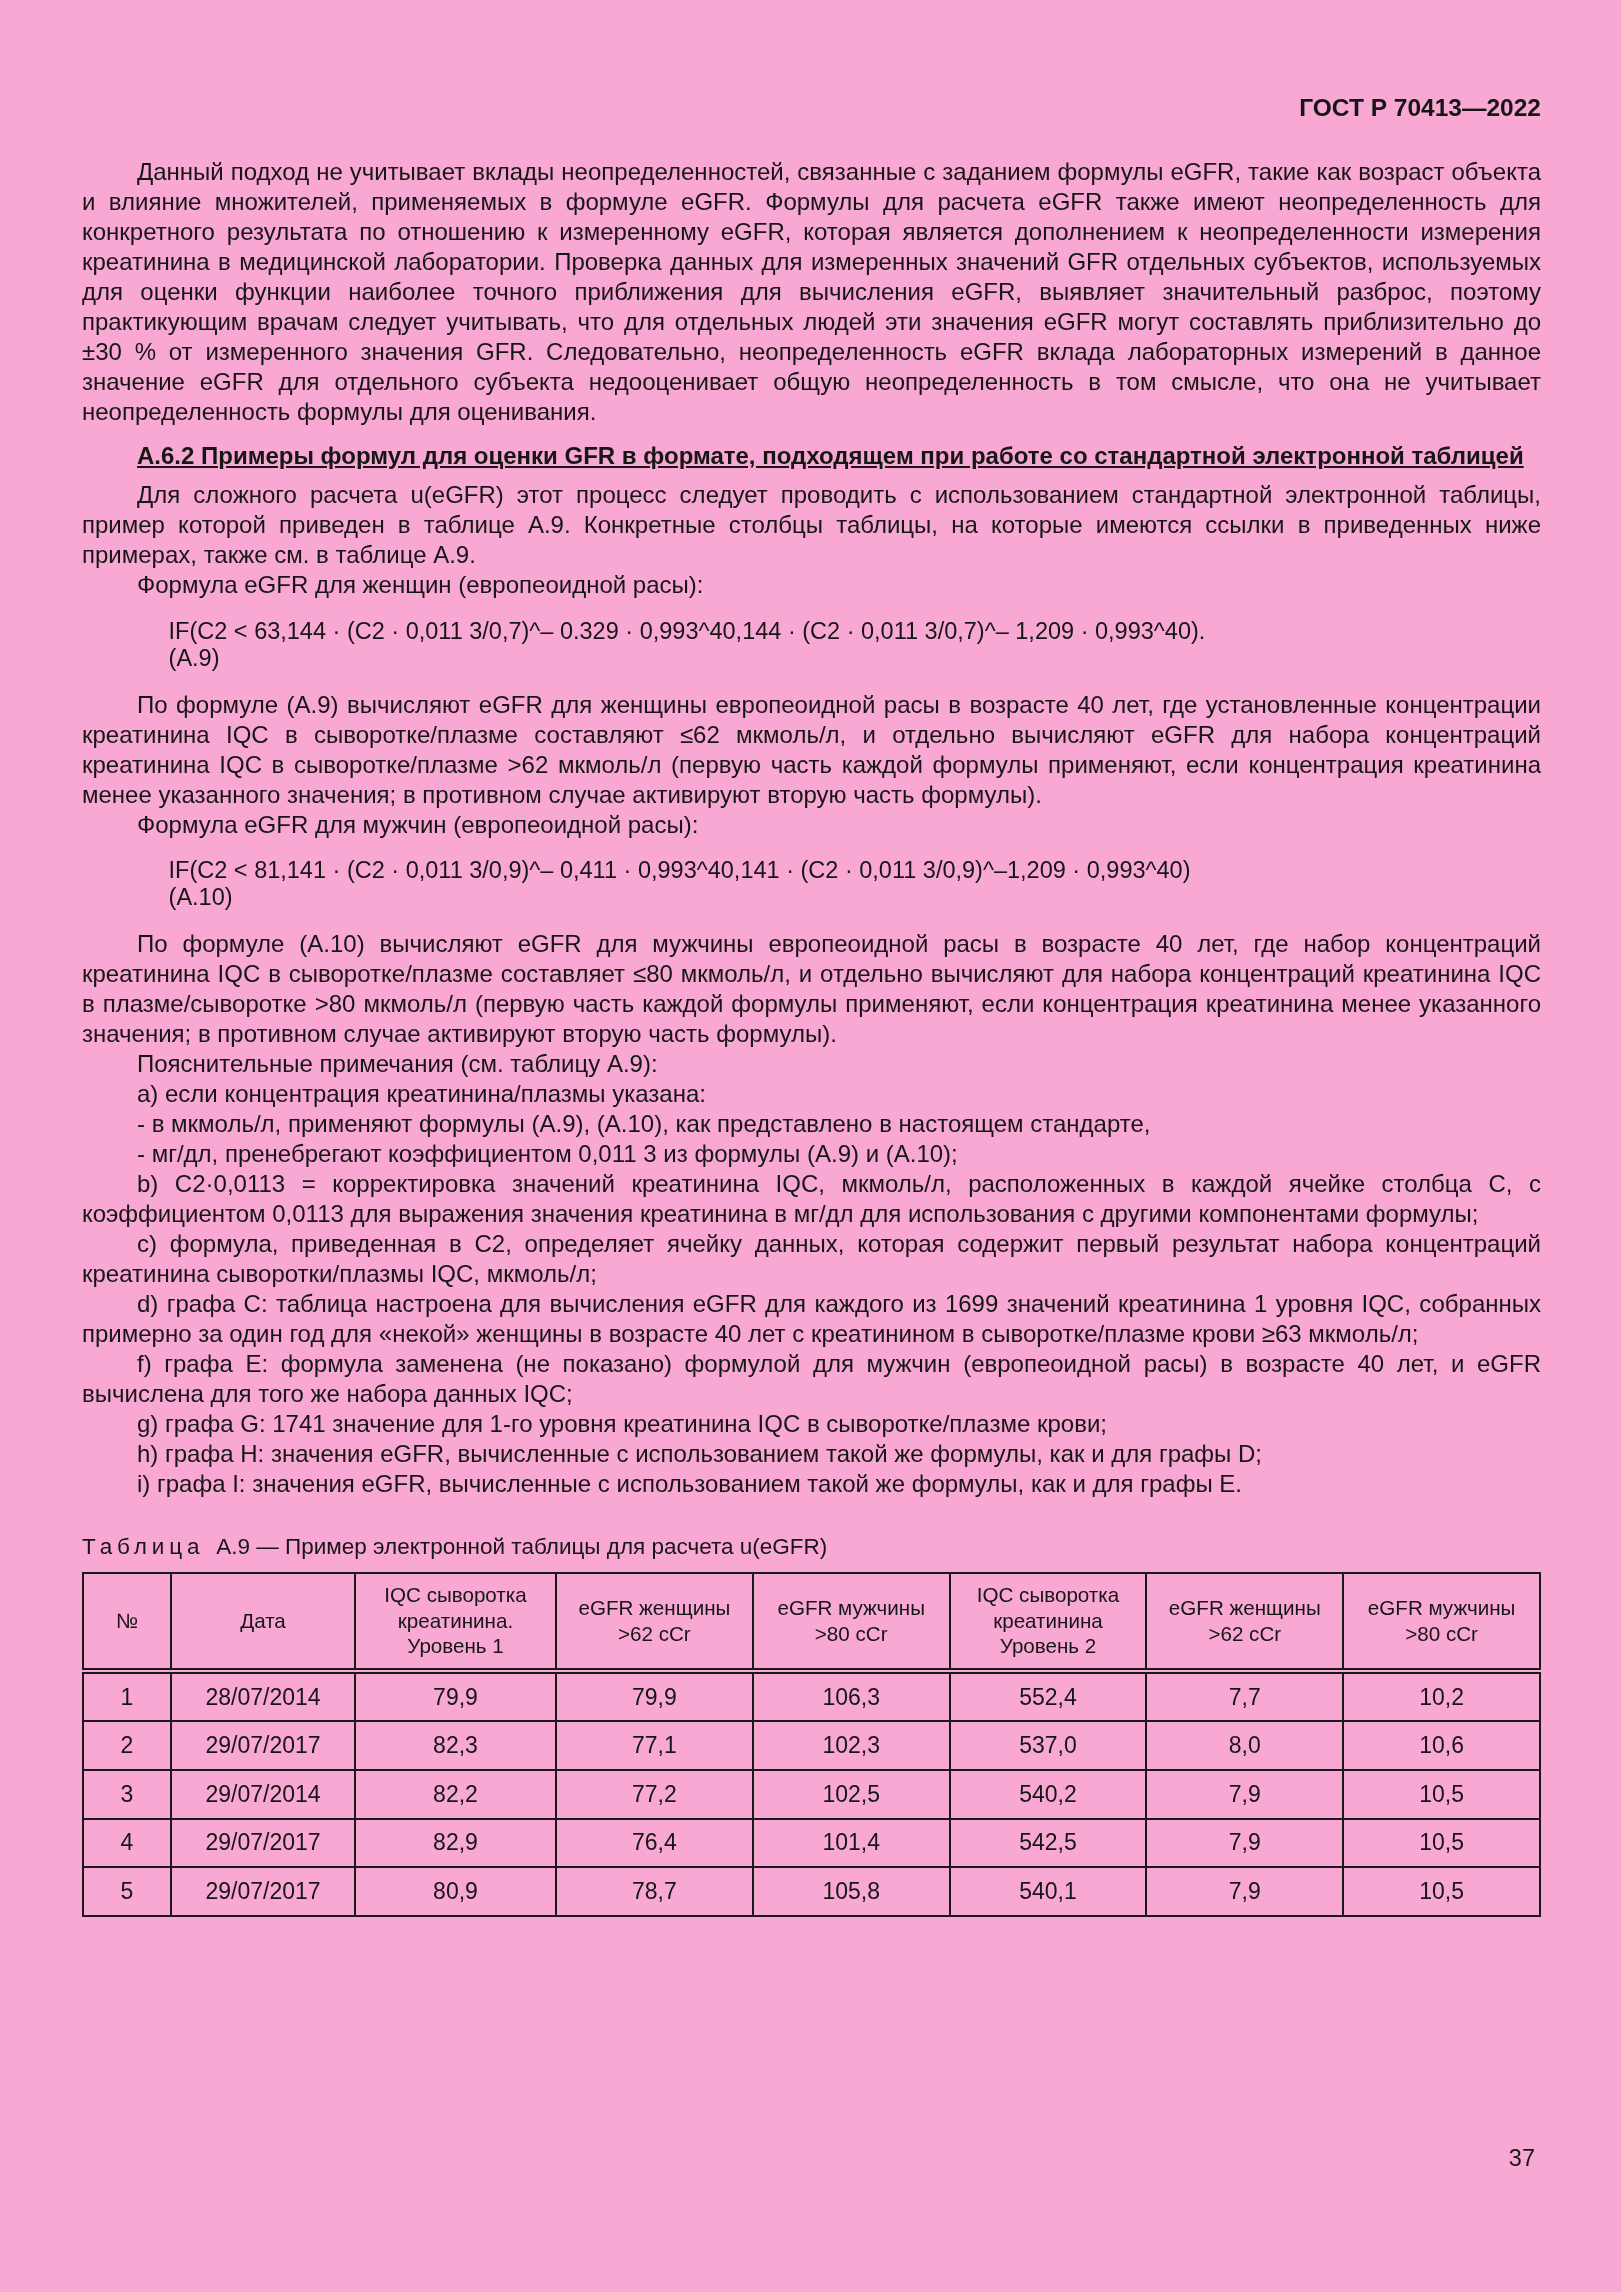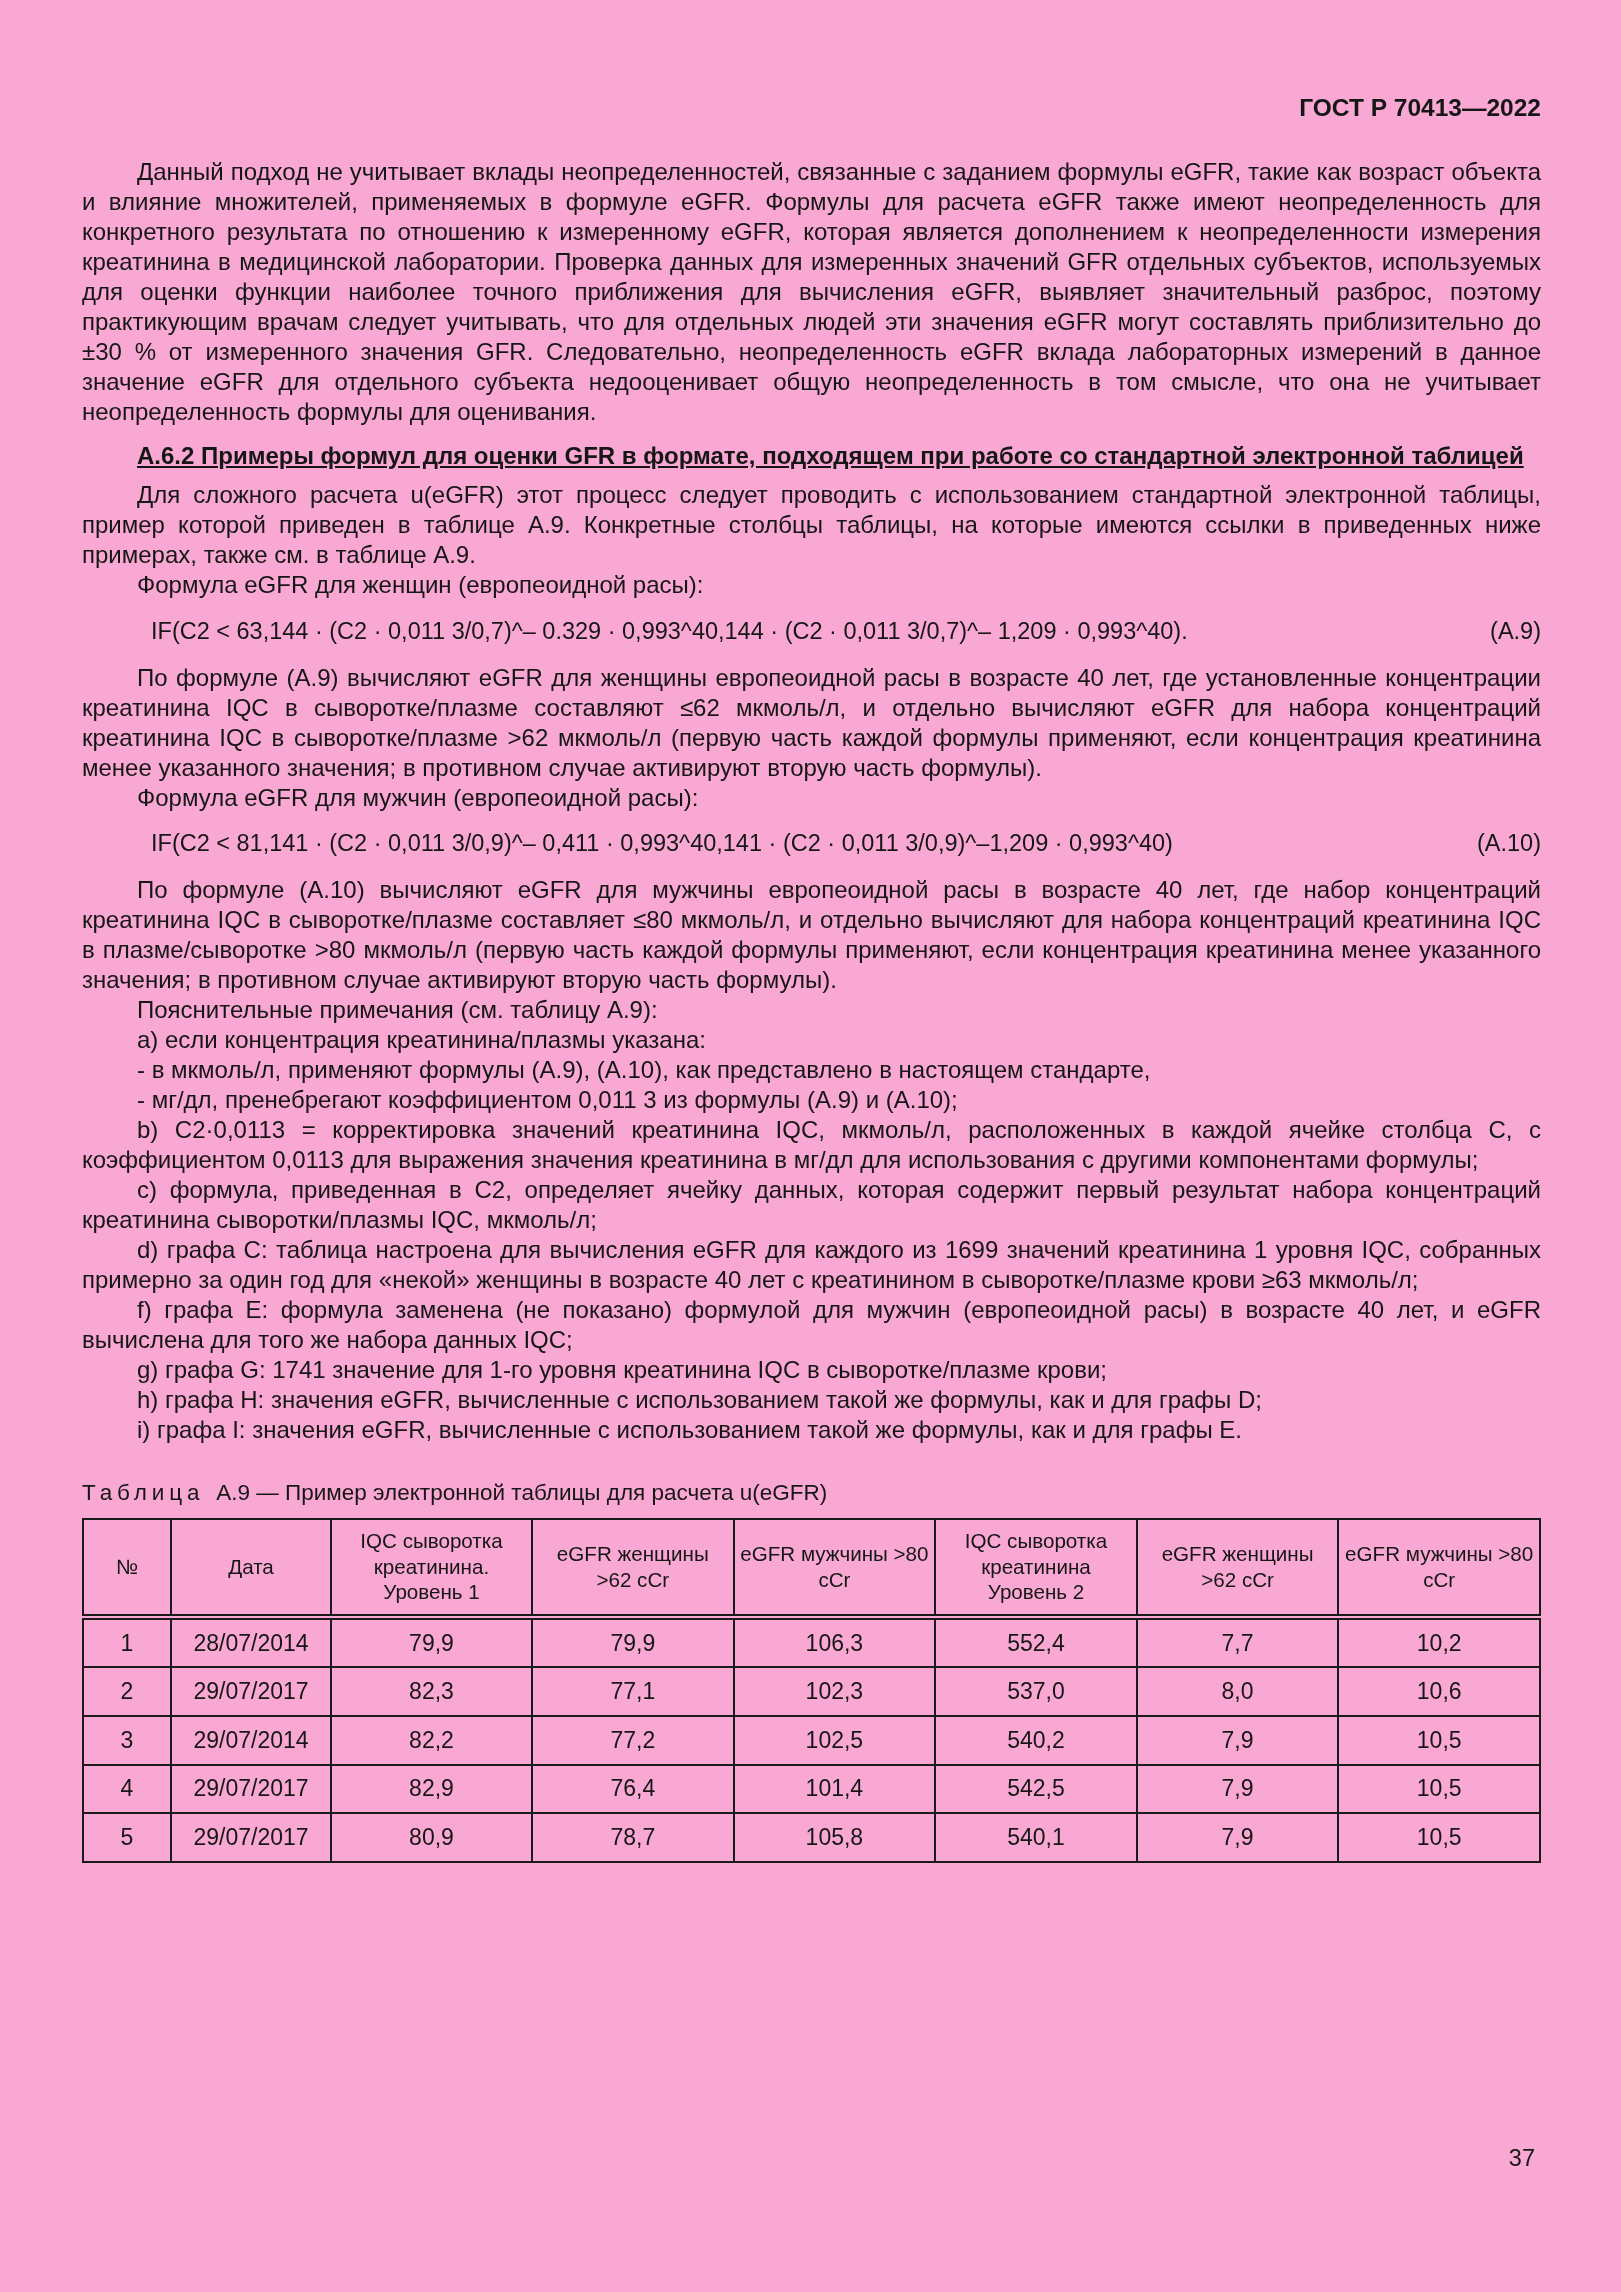--- a/index.html
+++ b/index.html
@@ -33,41 +33,42 @@
     text-decoration: underline;
   }
   .formula {
     display: flex;
     justify-content: space-between;
     align-items: baseline;
     padding-left: 69px;
     margin: 17.6px 0;
     font-size: 23.5px;
     white-space: nowrap;
+    flex-direction: column;
   }
   .formula-num { margin-left: 17.6px; }
   .table-caption { font-size: 22.5px; margin: 35px 0 11.8px 0; }
   .caption-word { letter-spacing: 4.9px; }
   .caption-rest { margin-left: 11.8px; }
   table.a9 { width: 100%; border-collapse: collapse; table-layout: fixed; }
   table.a9 th, table.a9 td {
     border: 2px solid #1a1a1a;
     text-align: center;
     vertical-align: middle;
   }
   table.a9 th {
     font-weight: normal;
     font-size: 20.6px;
     line-height: 25.5px;
     padding: 8.8px 3.9px;
     border-bottom: 6.9px double #1a1a1a;
   }
   table.a9 td { font-size: 23px; padding: 9.8px 3.9px; }
   table.a9 th:nth-child(1) { width: 88px; }
-  table.a9 th:nth-child(2) { width: 160px; }
+  table.a9 th:nth-child(2) { width: 184px; }
   table.a9 th:nth-child(3) { width: 201px; }
   .page-number {
     position: absolute;
     right: 86px;
     top: 2145px;
     font-size: 23.5px;
   }
 </style>
 </head>
 <body>

